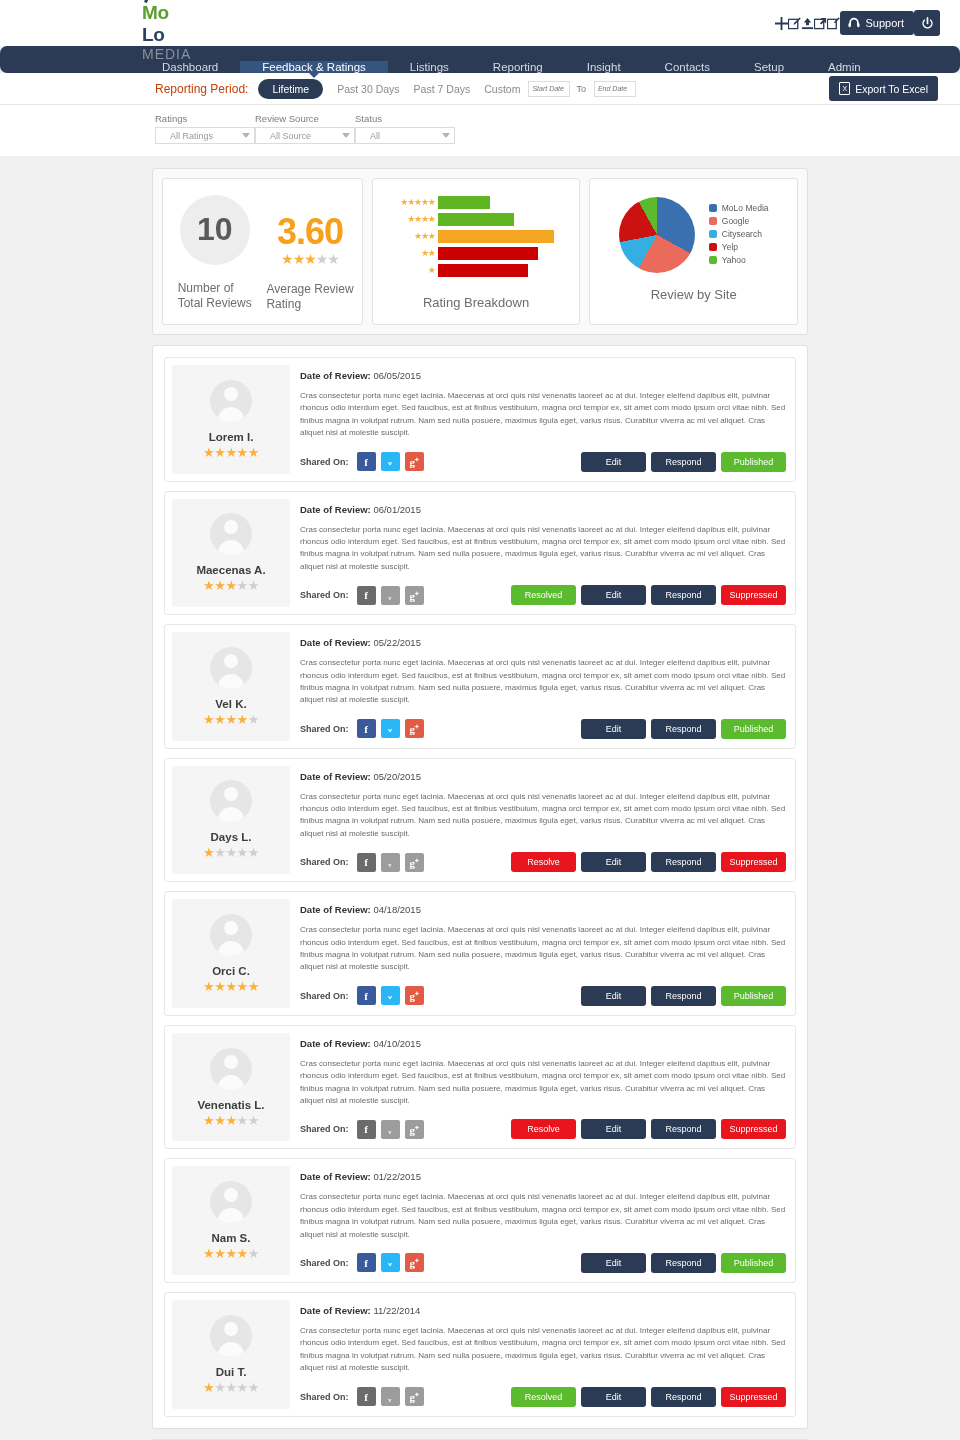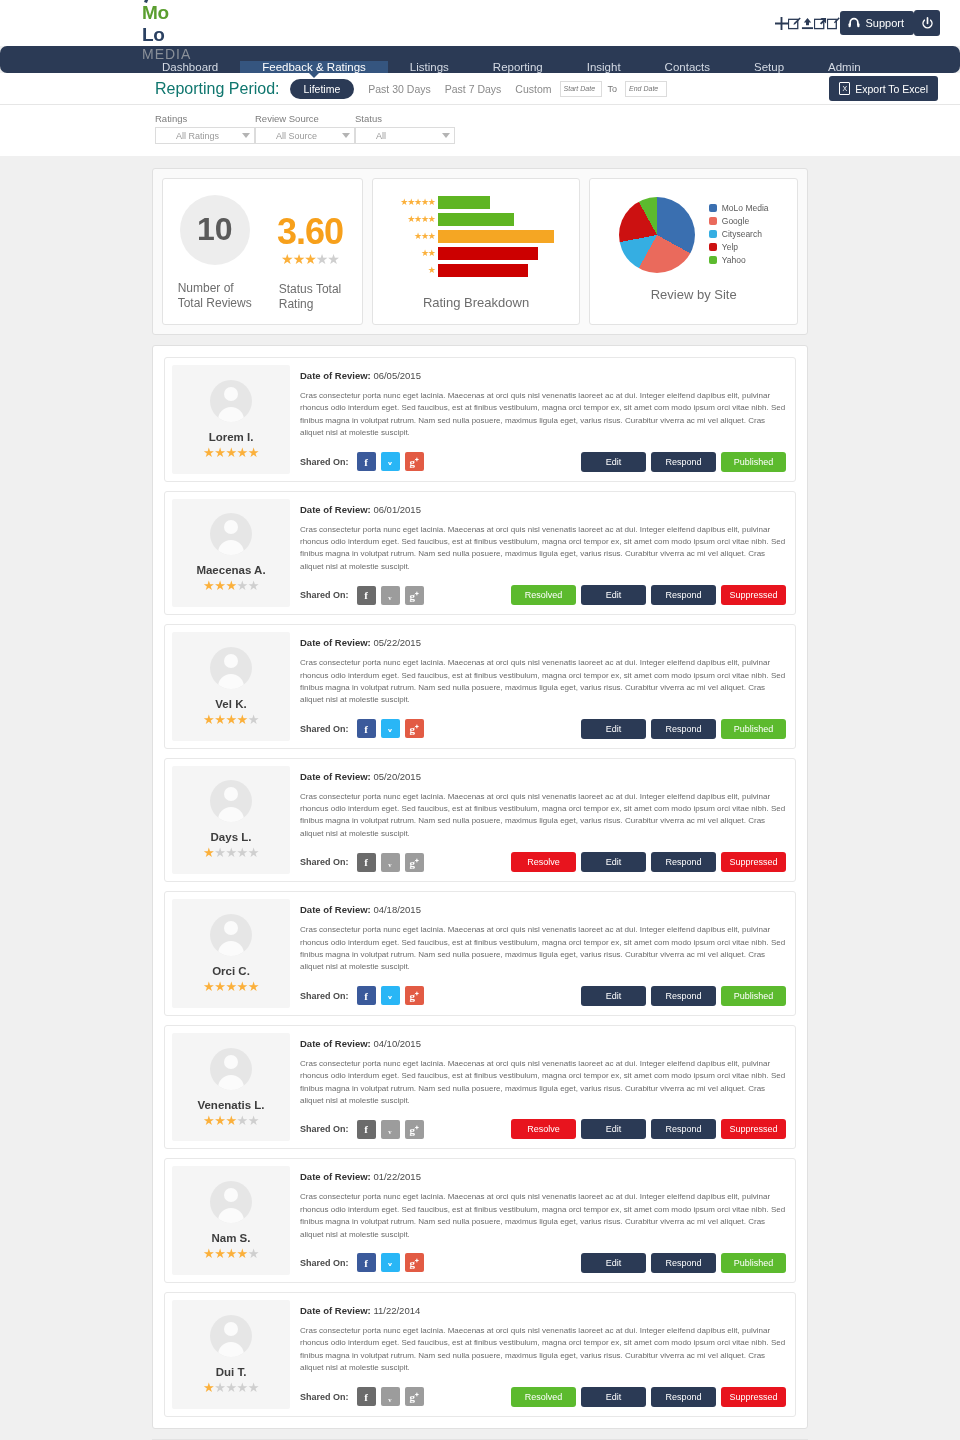--- a/index.html
+++ b/index.html
@@ -50,21 +50,21 @@
     content: ""; position: absolute; bottom: -5px; left: 50%; margin-left: -5px;
     border-left: 5px solid transparent; border-right: 5px solid transparent;
     border-top: 5px solid #35557f;
   }
 
   
   .period-bar {
     height: 32px; background: #fff; display: flex; align-items: center;
     padding: 0 22px 0 155px; border-bottom: 1px solid #e6e6e6;
   }
-  .period-label { font-size: 16px; color: #0f766e; margin-right: 10px; }
+  .period-label { font-size: 12px; color: #c2410c; margin-right: 10px; }
   .pill {
     background: #2b3a55; color: #fff; font-size: 10.5px;
     border-radius: 10px; padding: 4px 14px; cursor: pointer;
   }
   .period-opt { font-size: 10.5px; color: #8a8a8a; margin-left: 14px; cursor: pointer; }
   .date-input {
     margin-left: 8px; border: 1px solid #dcdcdc; background: #fff;
     width: 42px; height: 16px; font-size: 7px; font-style: italic;
     color: #888; padding: 0 3px; font-family: "Liberation Sans", sans-serif;
   }
@@ -78,21 +78,21 @@
     width: 11px; height: 13px; border: 1px solid #fff; border-radius: 1px;
     font-size: 7px; display: flex; align-items: center; justify-content: center;
   }
 
   
   .filters { background: #fff; padding: 8px 0 12px 155px; display: flex; }
   .filter-label { font-size: 9.5px; color: #7d7d7d; margin-bottom: 3px; }
   .select-box {
     width: 100px; height: 17px; border: 1px solid #dcdcdc; background: #fff;
     display: flex; align-items: center; font-size: 9px; color: #9a9a9a;
-    padding-left: 20px; position: relative; cursor: pointer;
+    padding-left: 14px; position: relative; cursor: pointer;
   }
   .select-arrow {
     margin-left: auto; margin-right: 4px;
     border-left: 4px solid transparent; border-right: 4px solid transparent;
     border-top: 5px solid #b4b4b4;
   }
 
   
   .panel {
     margin: 12px auto 0; width: 656px; background: #fafafa;
@@ -330,21 +330,21 @@
         <div class="circle">10</div>
         <div class="stat-caption">
           <span>Number of</span><br>
           <span>Total Reviews</span>
         </div>
       </div>
       <div class="stat-half">
         <div class="avg-num">3.60</div>
         <div class="stars avg-stars" id="avg-stars"><span class="star">★</span><span class="star">★</span><span class="star">★</span><span class="star off">★</span><span class="star off">★</span></div>
         <div class="stat-caption">
-          <span>Status Total</span><br>
+          <span>Average Review</span><br>
           <span>Rating</span>
         </div>
       </div>
     </div>
 
     <div class="card">
       <div class="bd-wrap" id="breakdown">
           <div class="bd-row">
             <div class="bd-stars"><span class="star">★</span><span class="star">★</span><span class="star">★</span><span class="star">★</span><span class="star">★</span></div>
             <div class="bd-bar" style="width:52.8px;background:#5fb522"></div>

